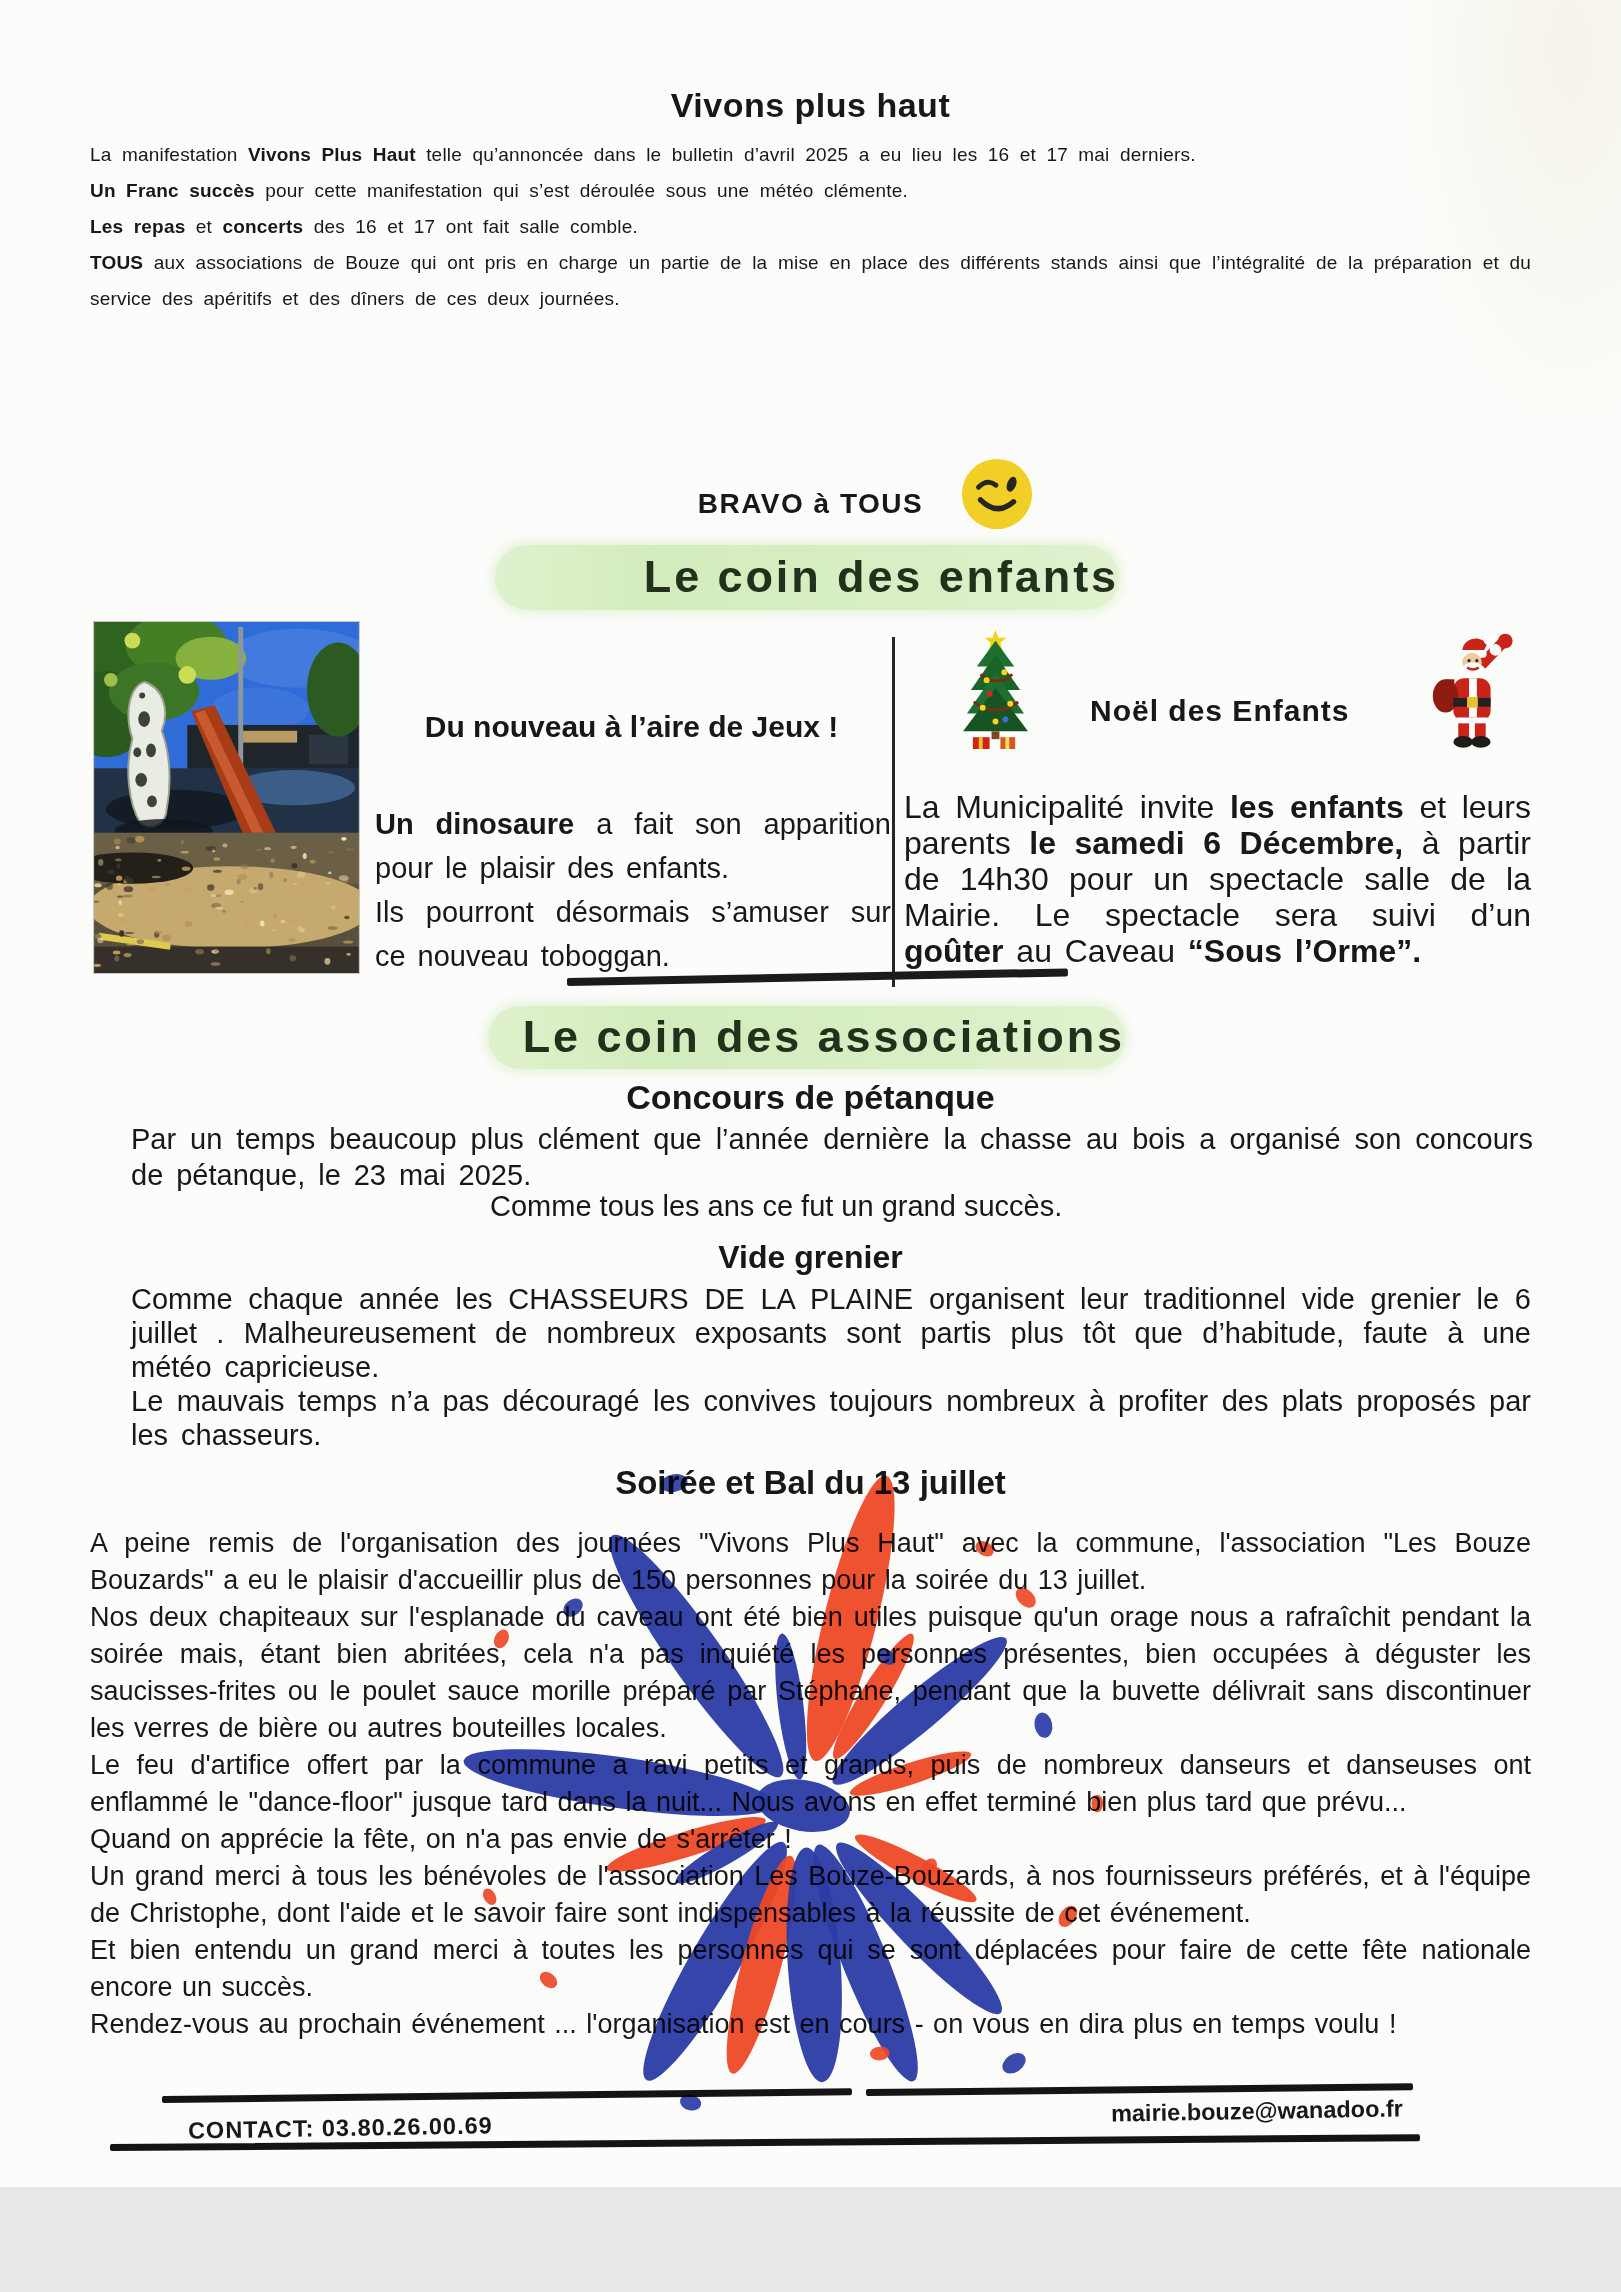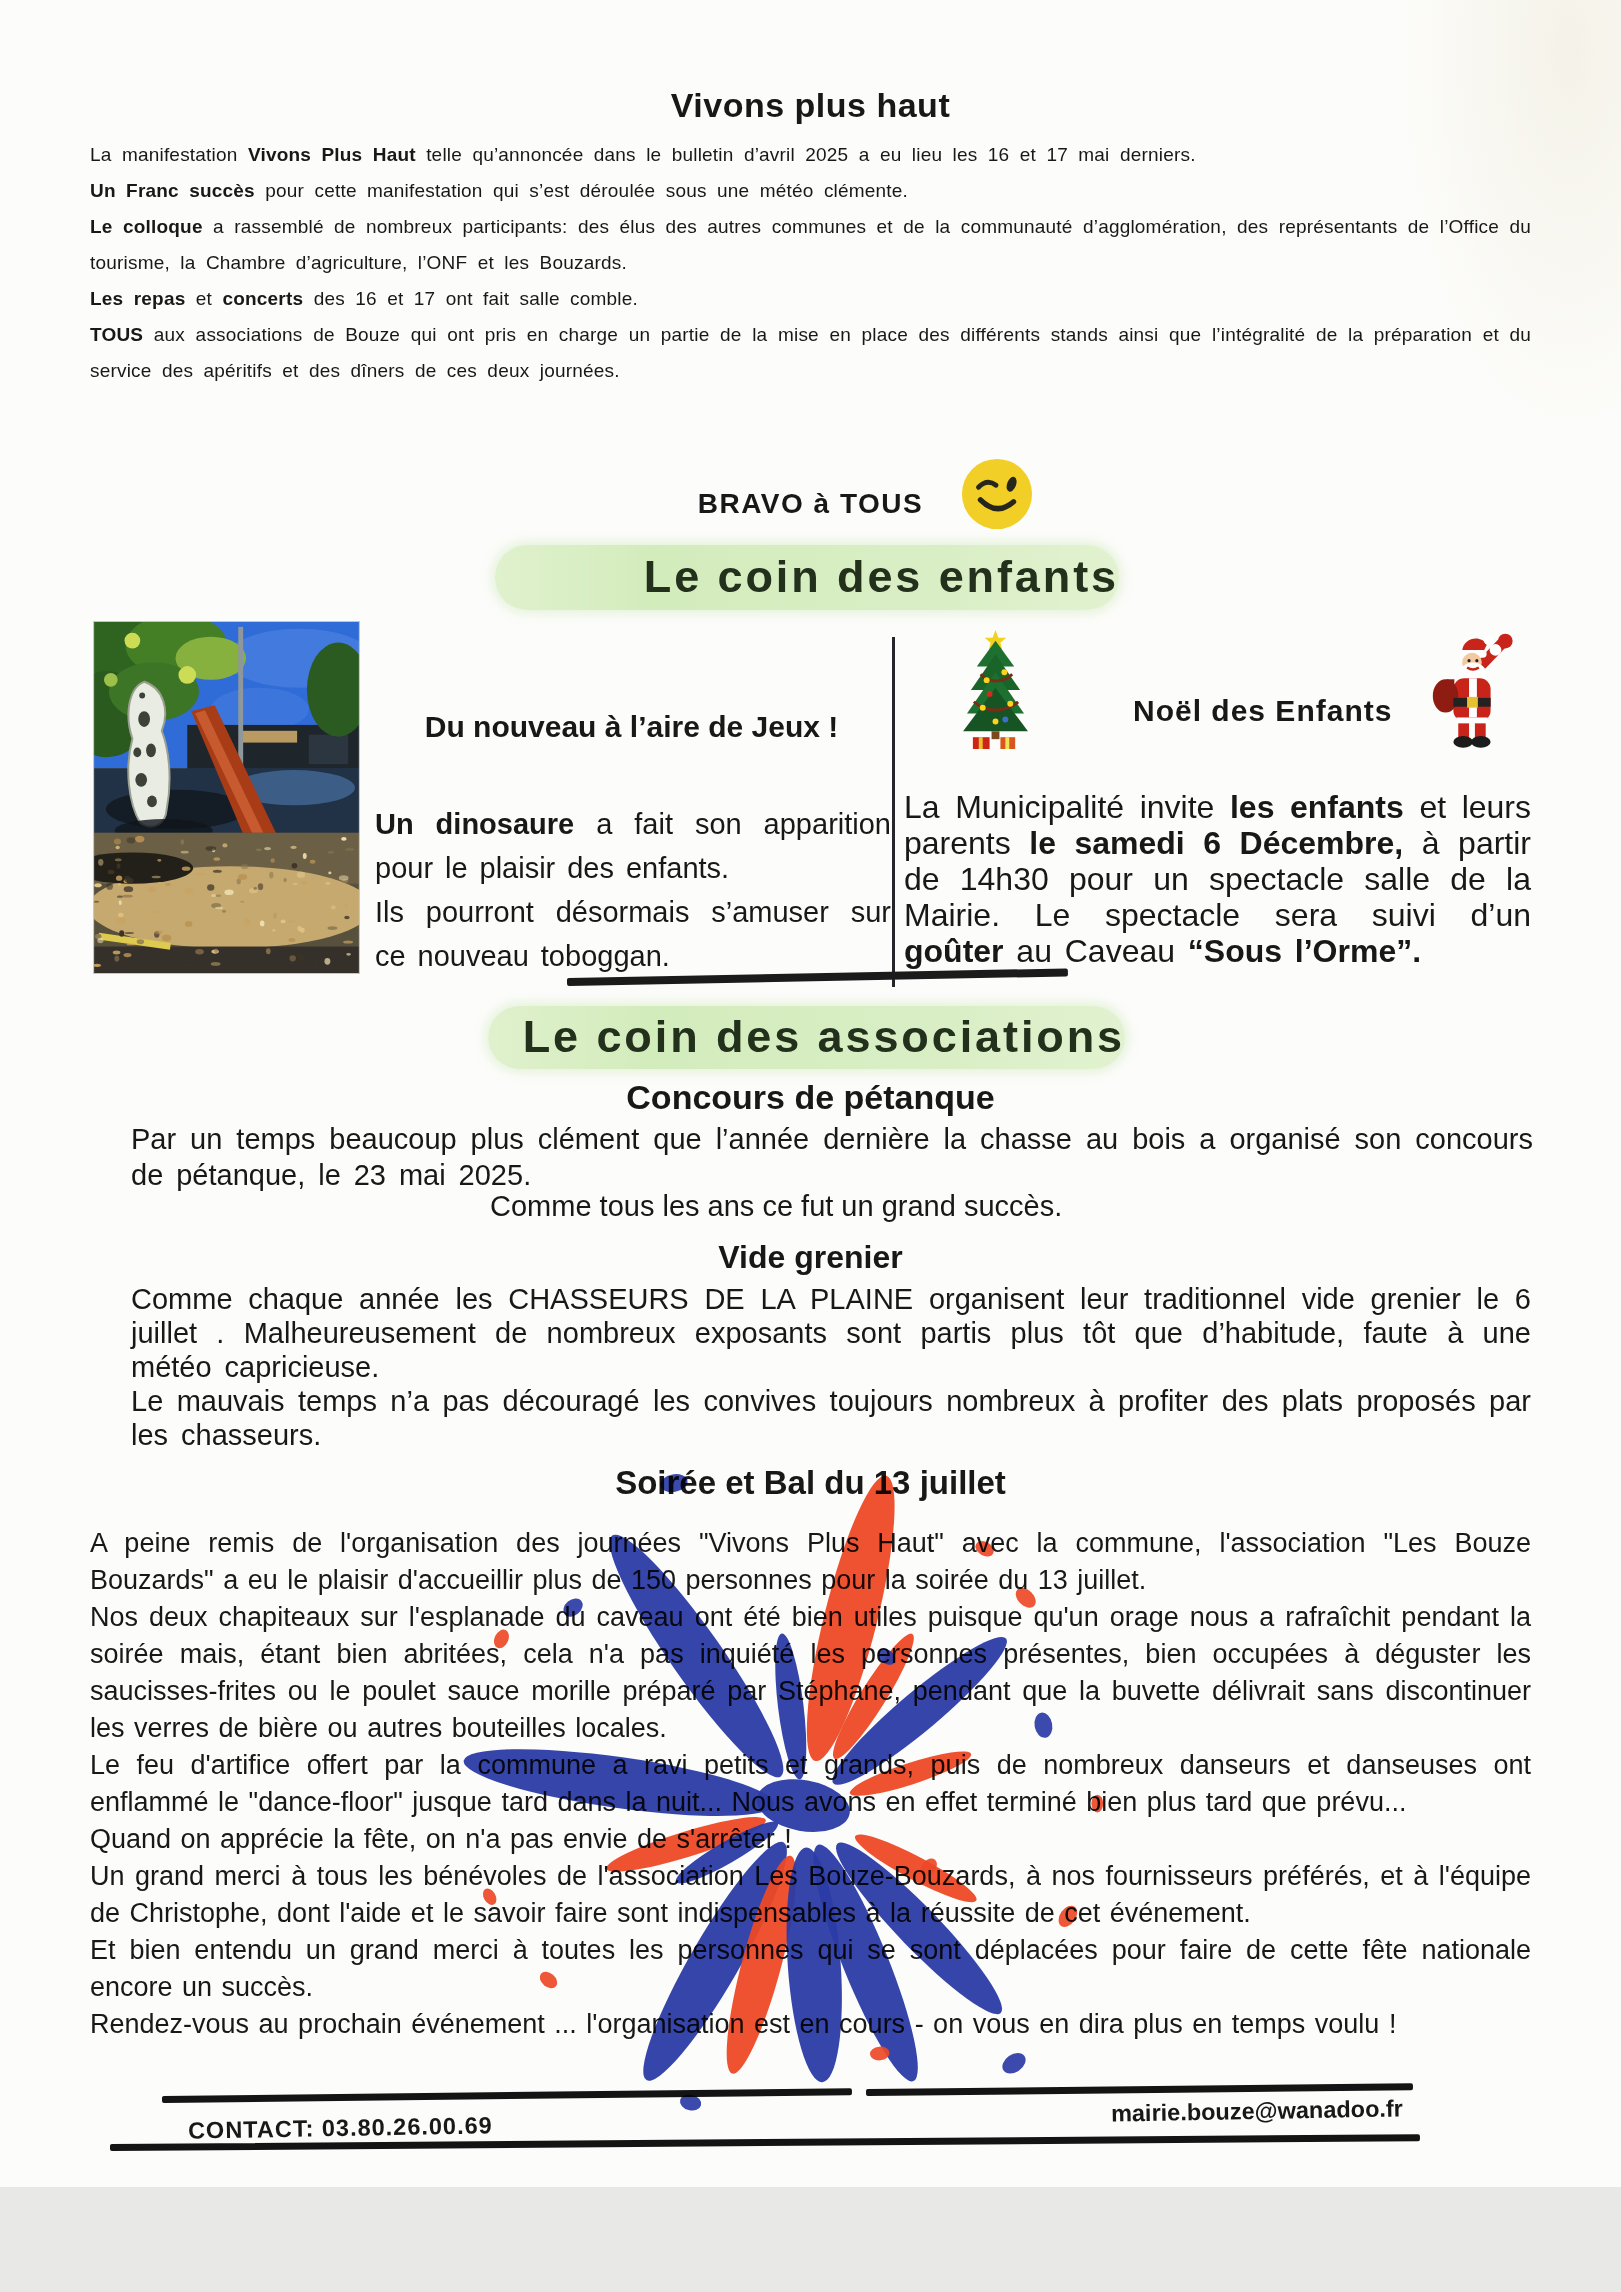--- a/index.html
+++ b/index.html
@@ -37,21 +37,21 @@
   }
   .hl1{left:495px;top:545px;width:624px;}
   .hl2{left:488px;top:1006px;width:637px;height:63px;line-height:61px;}
   
   .photo{left:93px;top:621px;width:267px;height:353px;}
   .left-head{left:372px;top:710px;width:519px;text-align:center;font-size:30px;font-weight:700;}
   .left-text{left:375px;top:802px;width:516px;font-size:29px;line-height:44px;}
   .left-text p{margin:0;text-align:justify;word-spacing:3.9px;}
   .vdiv{left:892px;top:637px;width:2.9px;height:350px;background:#26262a;}
   .tree{left:959px;top:629px;width:73px;height:120px;}
-  .noel-head{left:1090px;top:694px;font-size:30px;font-weight:700;letter-spacing:1px;margin-left:43px;}
+  .noel-head{left:1090px;top:694px;font-size:30px;font-weight:700;letter-spacing:1px;}
   .santa{left:1423px;top:631px;width:96px;height:122px;}
   .right-text{left:904px;top:765px;width:627px;font-size:32px;line-height:36px;margin-top:24px;}
   .right-text p{margin:0;text-align:justify;word-spacing:3.9px;}
   .hrule{left:567px;top:978px;width:501px;height:7.8px;background:#1b1b1b;
          transform:rotate(-1.1deg);transform-origin:left center;border-radius:2px;}
   
   .pet-para{left:131px;top:1121px;width:1402px;font-size:29px;line-height:36px;text-align:justify;word-spacing:4.9px;}
   .pet-line2{left:490px;top:1190px;font-size:29px;}
   .vide-para{left:131px;top:1282px;width:1400px;font-size:29px;line-height:34px;}
   .vide-para p{margin:0;text-align:justify;word-spacing:4.9px;}
@@ -70,21 +70,20 @@
 </head>
 <body>
 
 <div class="page">
 
   <div class="abs center title">Vivons plus haut</div>
 
   <div class="abs intro">
     <p><span>La manifestation </span><b>Vivons Plus Haut</b><span> telle qu’annoncée dans le bulletin d’avril 2025 a eu lieu les 16 et 17 mai derniers.</span></p>
     <p><b>Un Franc succès</b><span> pour cette manifestation qui s’est déroulée sous une météo clémente.</span></p>
-    <p><b>Le colloque</b><span> a rassemblé de nombreux participants: des élus des autres communes et de la communauté d’agglomération, des représentants de l’Office du tourisme, la Chambre d’agriculture, l’ONF et les Bouzards.</span></p>
     <p><b>Les repas</b><span> et </span><b>concerts</b><span> des 16 et 17 ont fait salle comble.</span></p>
     <p><b>TOUS</b><span> aux associations de Bouze qui ont pris en charge un partie de la mise en place des différents stands ainsi que l’intégralité de la préparation et du service des apéritifs et des dîners de ces deux journées.</span></p>
   </div>
 
   <div class="abs center bravo">BRAVO à TOUS</div>
 
   <div class="abs smiley">
     <svg viewBox="0 0 76 76" width="74" height="74">
       <circle cx="38" cy="38" r="36" fill="#f2cf26"></circle>
       <path d="M19,31 q9,-9 18,-2" stroke="#26261c" stroke-width="5" fill="none" stroke-linecap="round"></path>

